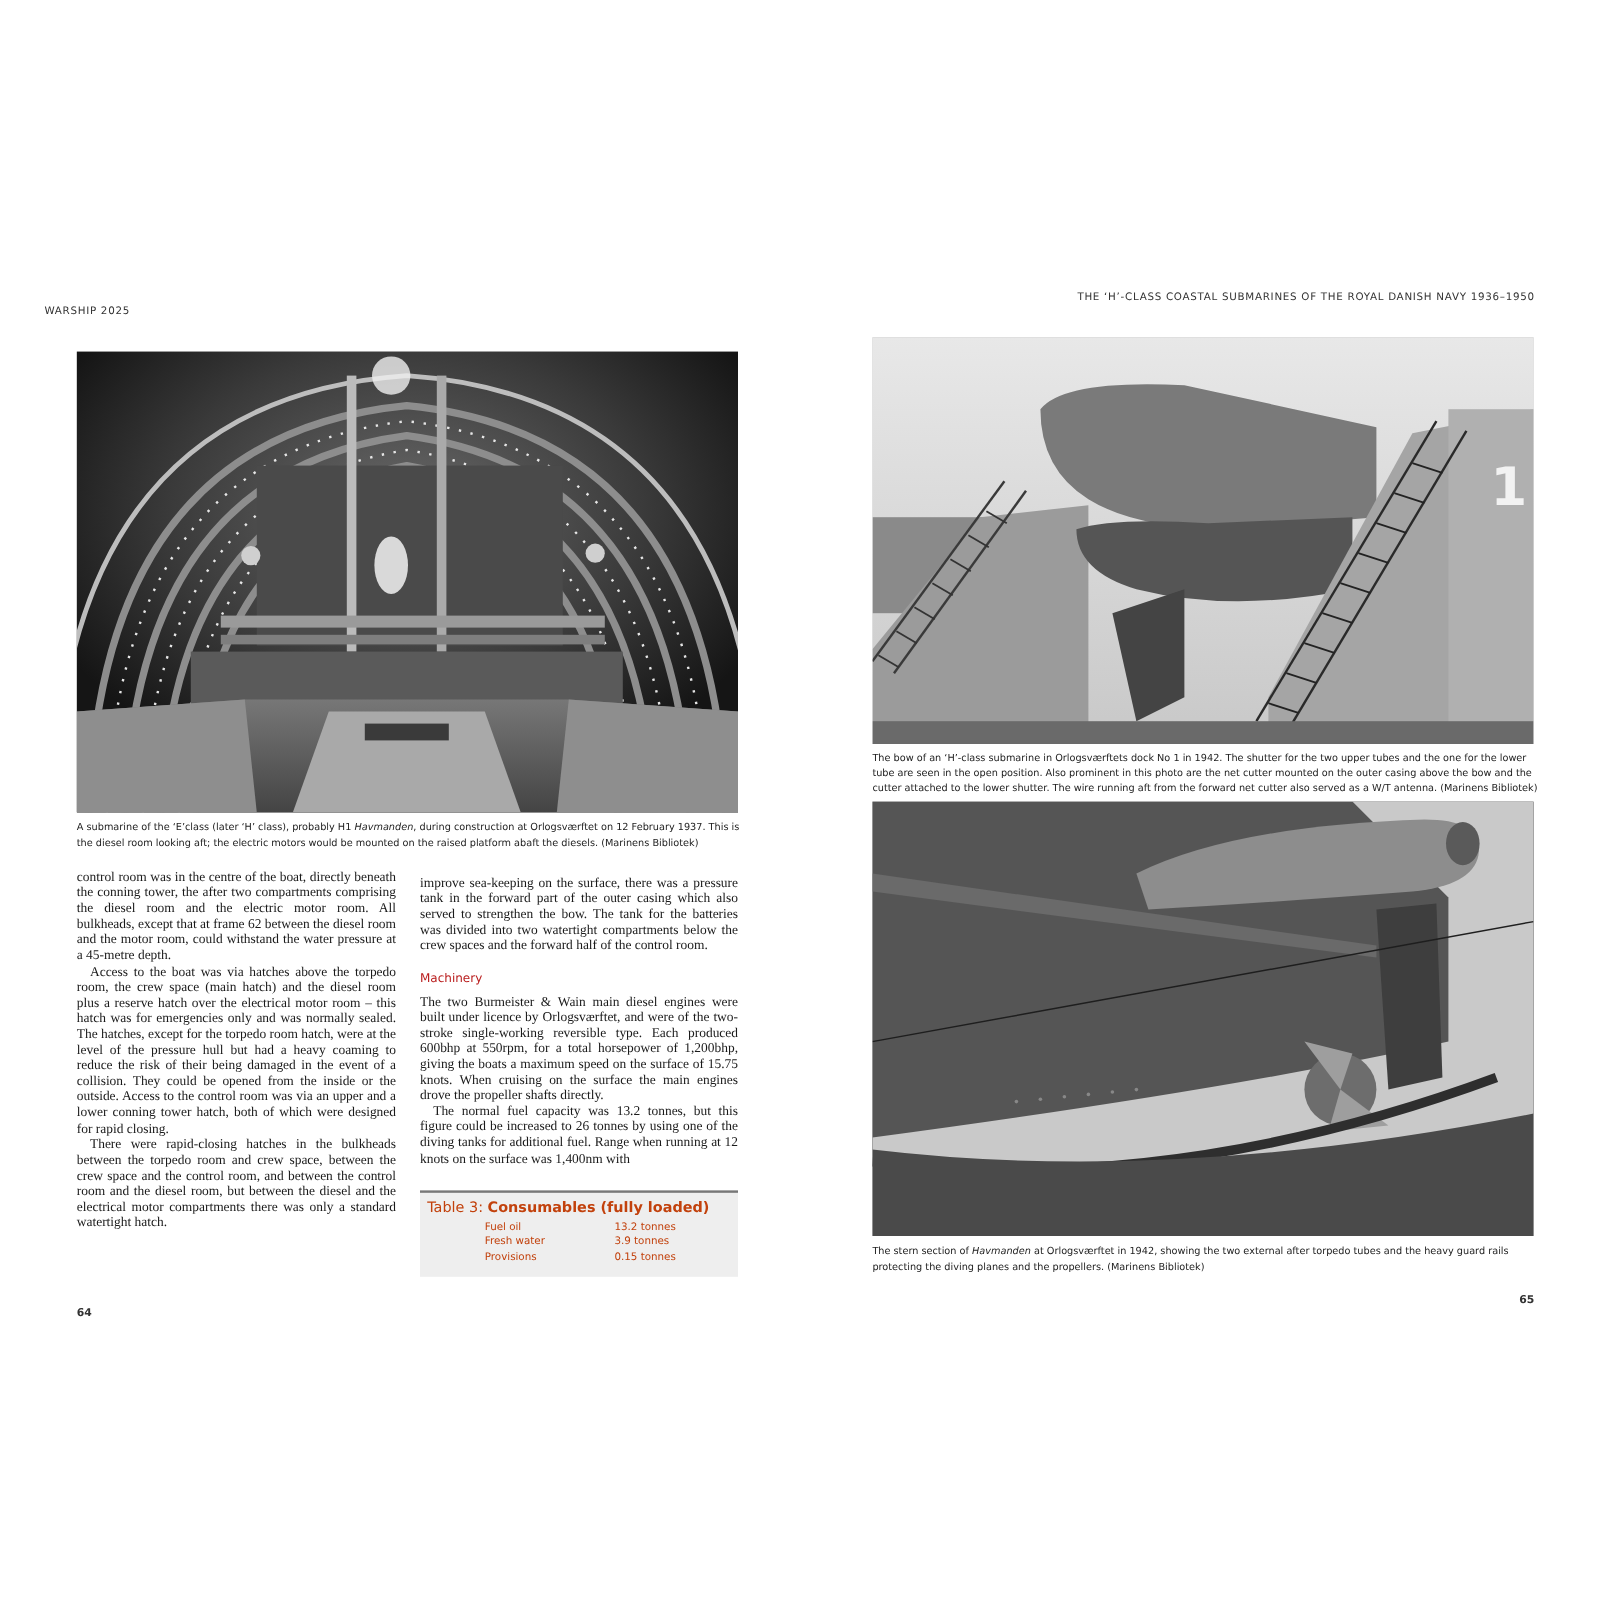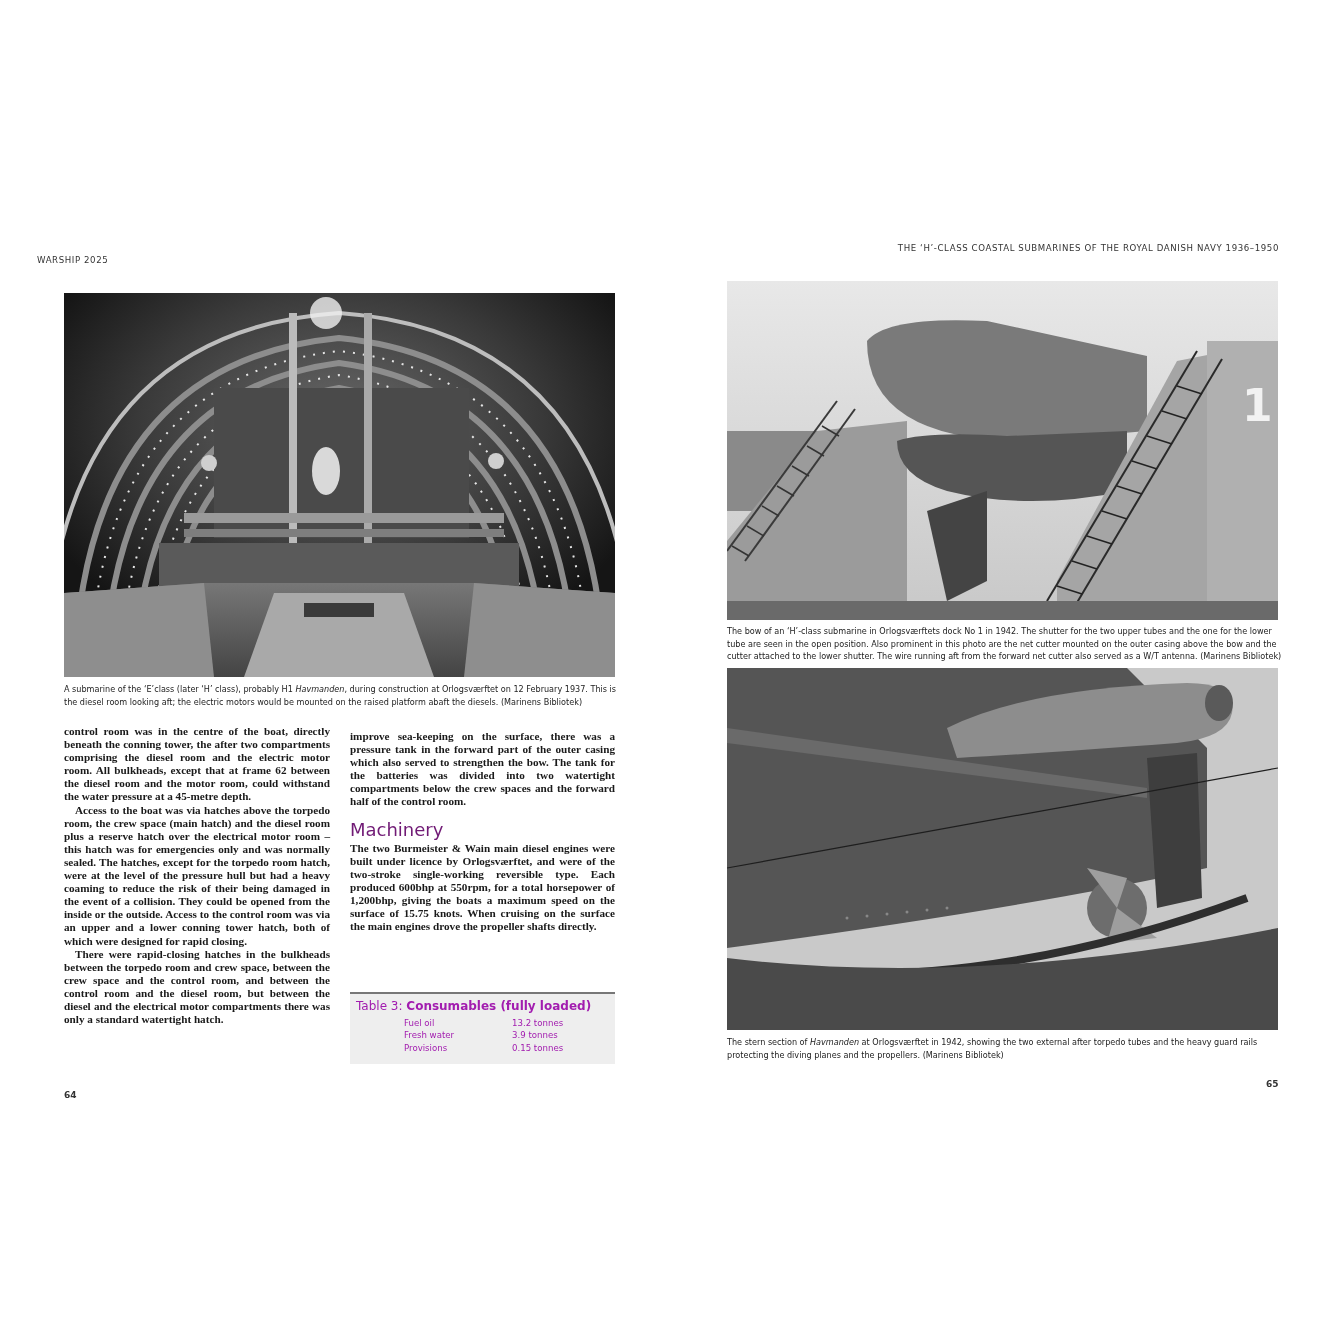--- a/index.html
+++ b/index.html
@@ -14,29 +14,29 @@
     font-family: "DejaVu Sans", "Liberation Sans", sans-serif;
     font-size: 8.1px; line-height: 12.6px; color: #222;
     margin: 0;
   }
   .caption i { }
   .body-col {
     font-family: "Liberation Serif", "DejaVu Serif", serif;
     font-size: 11.2px; line-height: 13.1px; color: #1a1a1a;
     text-align: justify;
   }
-  .body-col p { margin: 0; text-indent: 0; font-weight: bold; }
+  .body-col p { margin: 0; text-indent: 0; }
   .body-col p.indent { text-indent: 11px; }
   .section-heading {
-    font-family: "DejaVu Sans", sans-serif; font-size: 18px; color: #701a75;
+    font-family: "DejaVu Sans", sans-serif; font-size: 10px; color: #b91c1c;
     margin: 14px 0 6px 0; font-weight: normal;
   }
   .table-box {
     background: #eeeeee; border-top: 2px solid #777;
-    font-family: "DejaVu Sans", sans-serif; color: #a21caf;
+    font-family: "DejaVu Sans", sans-serif; color: #c2410c;
     box-sizing: border-box; padding: 5px 6px 0 6px;
   }
   .table-title { font-size: 12px; margin-bottom: 4px; }
   .table-title .lbl { font-weight: normal; }
   .table-title .ttl { font-weight: bold; }
   .table-row { display: flex; font-size: 8.6px; line-height: 12.4px; padding-left: 48px; }
   .table-row .k { width: 108px; }
   
   .photo { overflow: hidden; }
   .photo svg { display: block; width: 100%; height: 100%; }
@@ -105,20 +105,21 @@
 <div class="abs body-col" style="left:64px; top:725px; width:266px;">
   <p>control room was in the centre of the boat, directly beneath the conning tower, the after two compartments comprising the diesel room and the electric motor room. All bulkheads, except that at frame 62 between the diesel room and the motor room, could withstand the water pressure at a 45-metre depth.</p>
   <p class="indent">Access to the boat was via hatches above the torpedo room, the crew space (main hatch) and the diesel room plus a reserve hatch over the electrical motor room – this hatch was for emergencies only and was normally sealed. The hatches, except for the torpedo room hatch, were at the level of the pressure hull but had a heavy coaming to reduce the risk of their being damaged in the event of a collision. They could be opened from the inside or the outside. Access to the control room was via an upper and a lower conning tower hatch, both of which were designed for rapid closing.</p>
   <p class="indent">There were rapid-closing hatches in the bulkheads between the torpedo room and crew space, between the crew space and the control room, and between the control room and the diesel room, but between the diesel and the electrical motor compartments there was only a standard watertight hatch.</p>
 </div>
 
 <div class="abs body-col" style="left:350px; top:717px; width:265px;margin-top:13px;">
   <p>improve sea-keeping on the surface, there was a pressure tank in the forward part of the outer casing which also served to strengthen the bow. The tank for the batteries was divided into two watertight compartments below the crew spaces and the forward half of the control room.</p>
   <h3 class="section-heading">Machinery</h3>
   <p>The two Burmeister &amp; Wain main diesel engines were built under licence by Orlogsværftet, and were of the two-stroke single-working reversible type. Each produced 600bhp at 550rpm, for a total horsepower of 1,200bhp, giving the boats a maximum speed on the surface of 15.75 knots. When cruising on the surface the main engines drove the propeller shafts directly.</p>
+  <p class="indent">The normal fuel capacity was 13.2 tonnes, but this figure could be increased to 26 tonnes by using one of the diving tanks for additional fuel. Range when running at 12 knots on the surface was 1,400nm with</p>
 </div>
 
 <div class="abs table-box" style="left:350px; top:992px; width:265px; height:72px;">
   <div class="table-title"><span class="lbl">Table 3: </span><span class="ttl">Consumables (fully loaded)</span></div>
   <div class="table-row">
     <span class="k">Fuel oil</span>
     <span>13.2 tonnes</span>
   </div>
   <div class="table-row">
     <span class="k">Fresh water</span>

